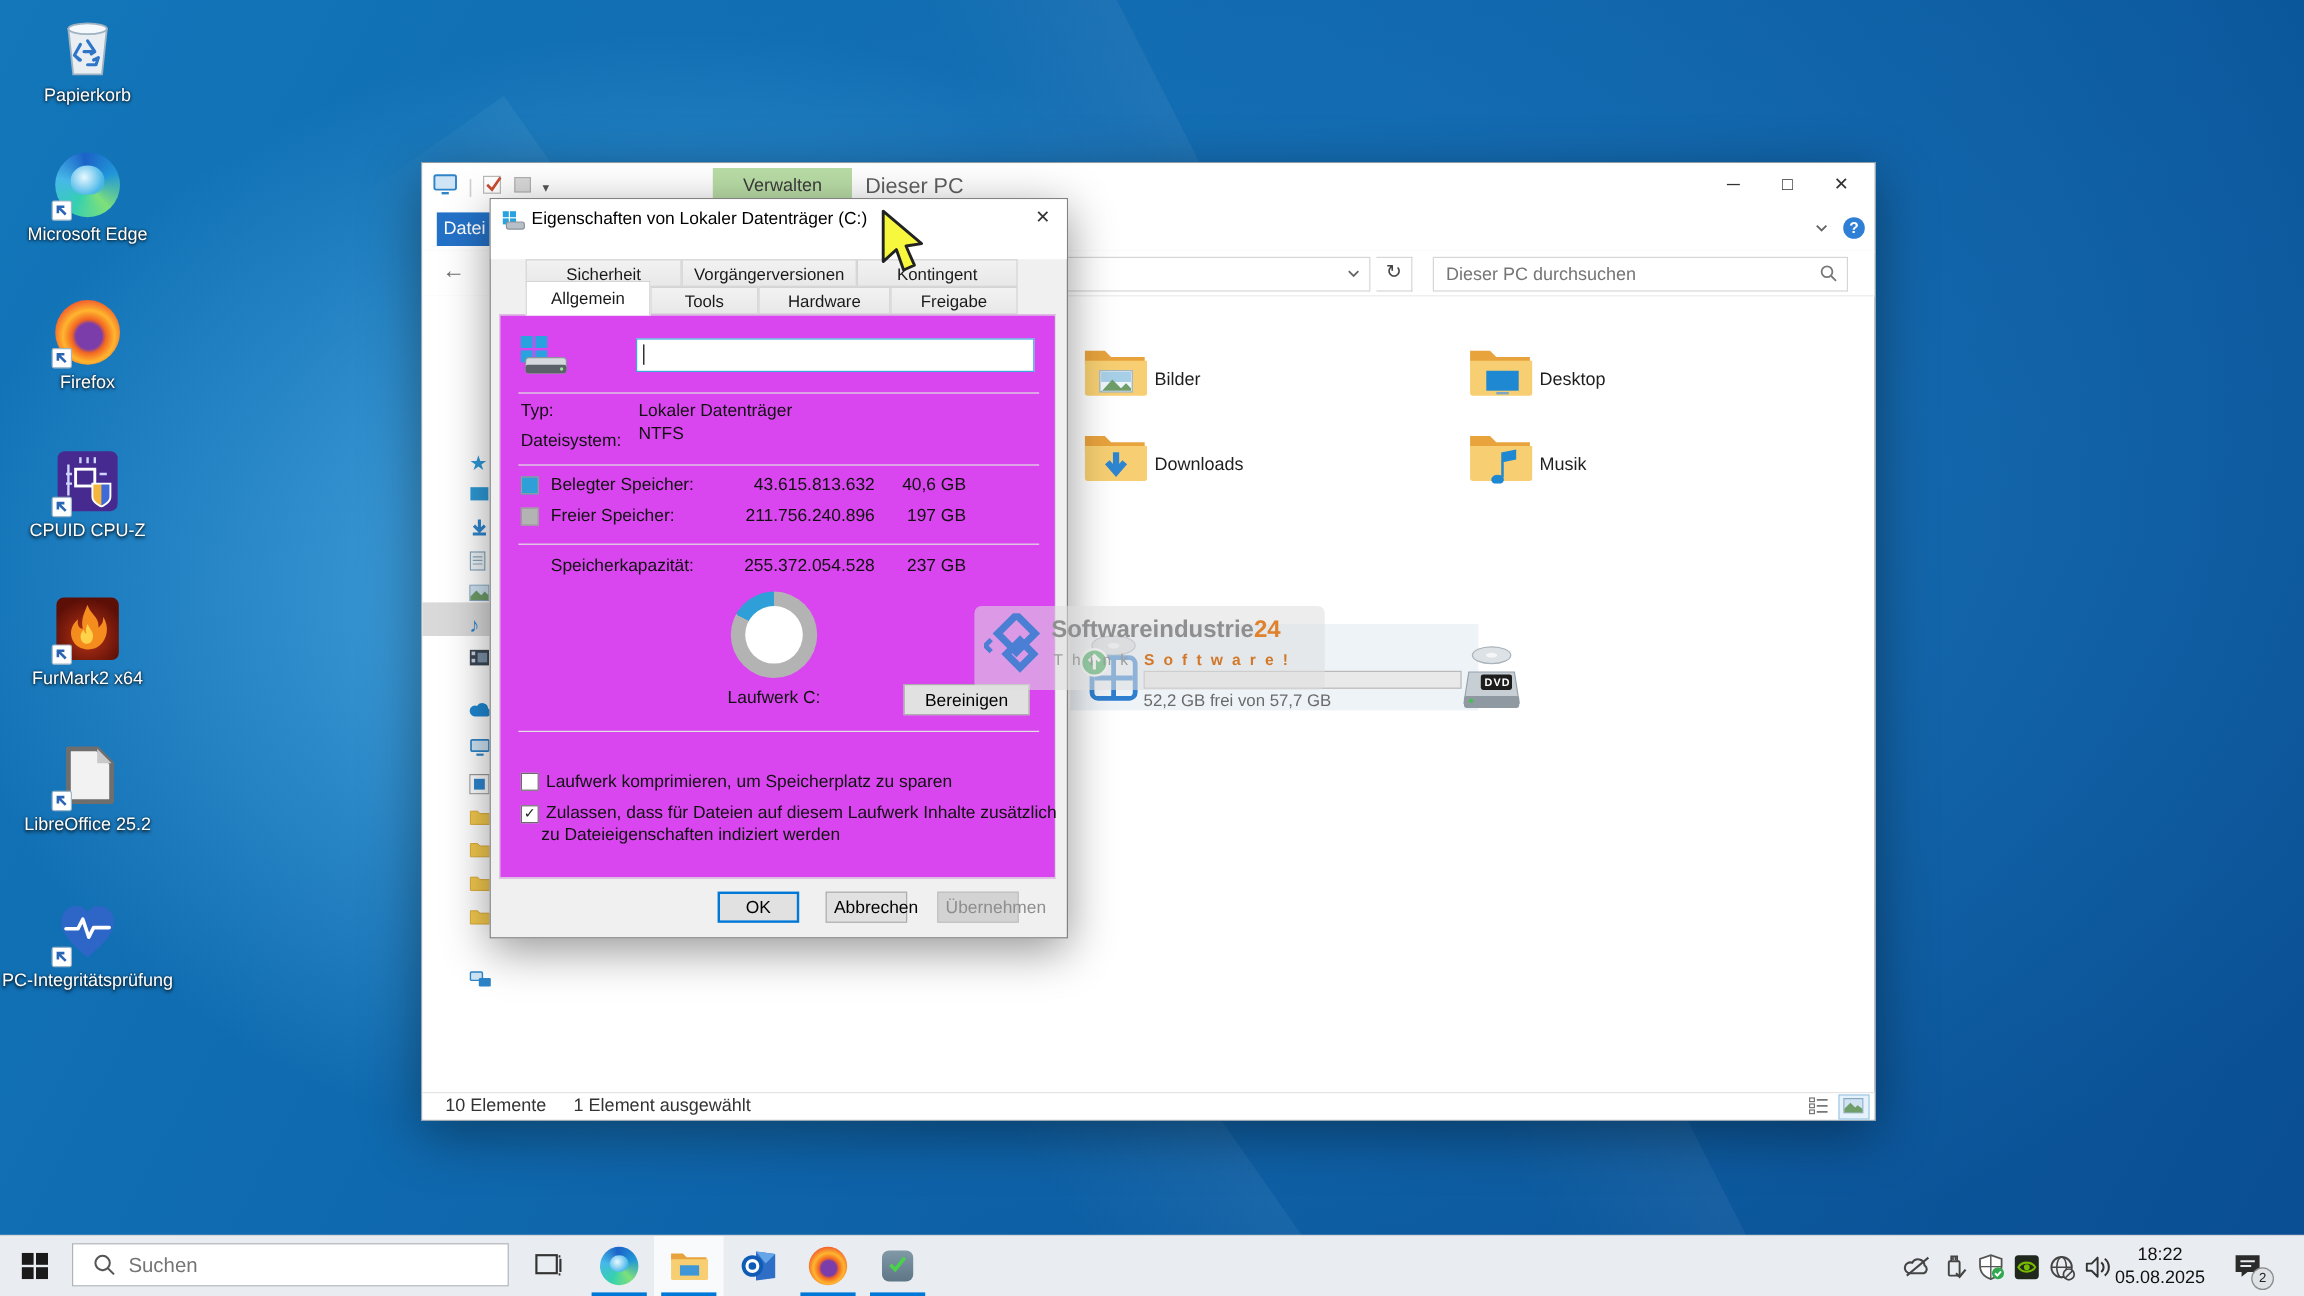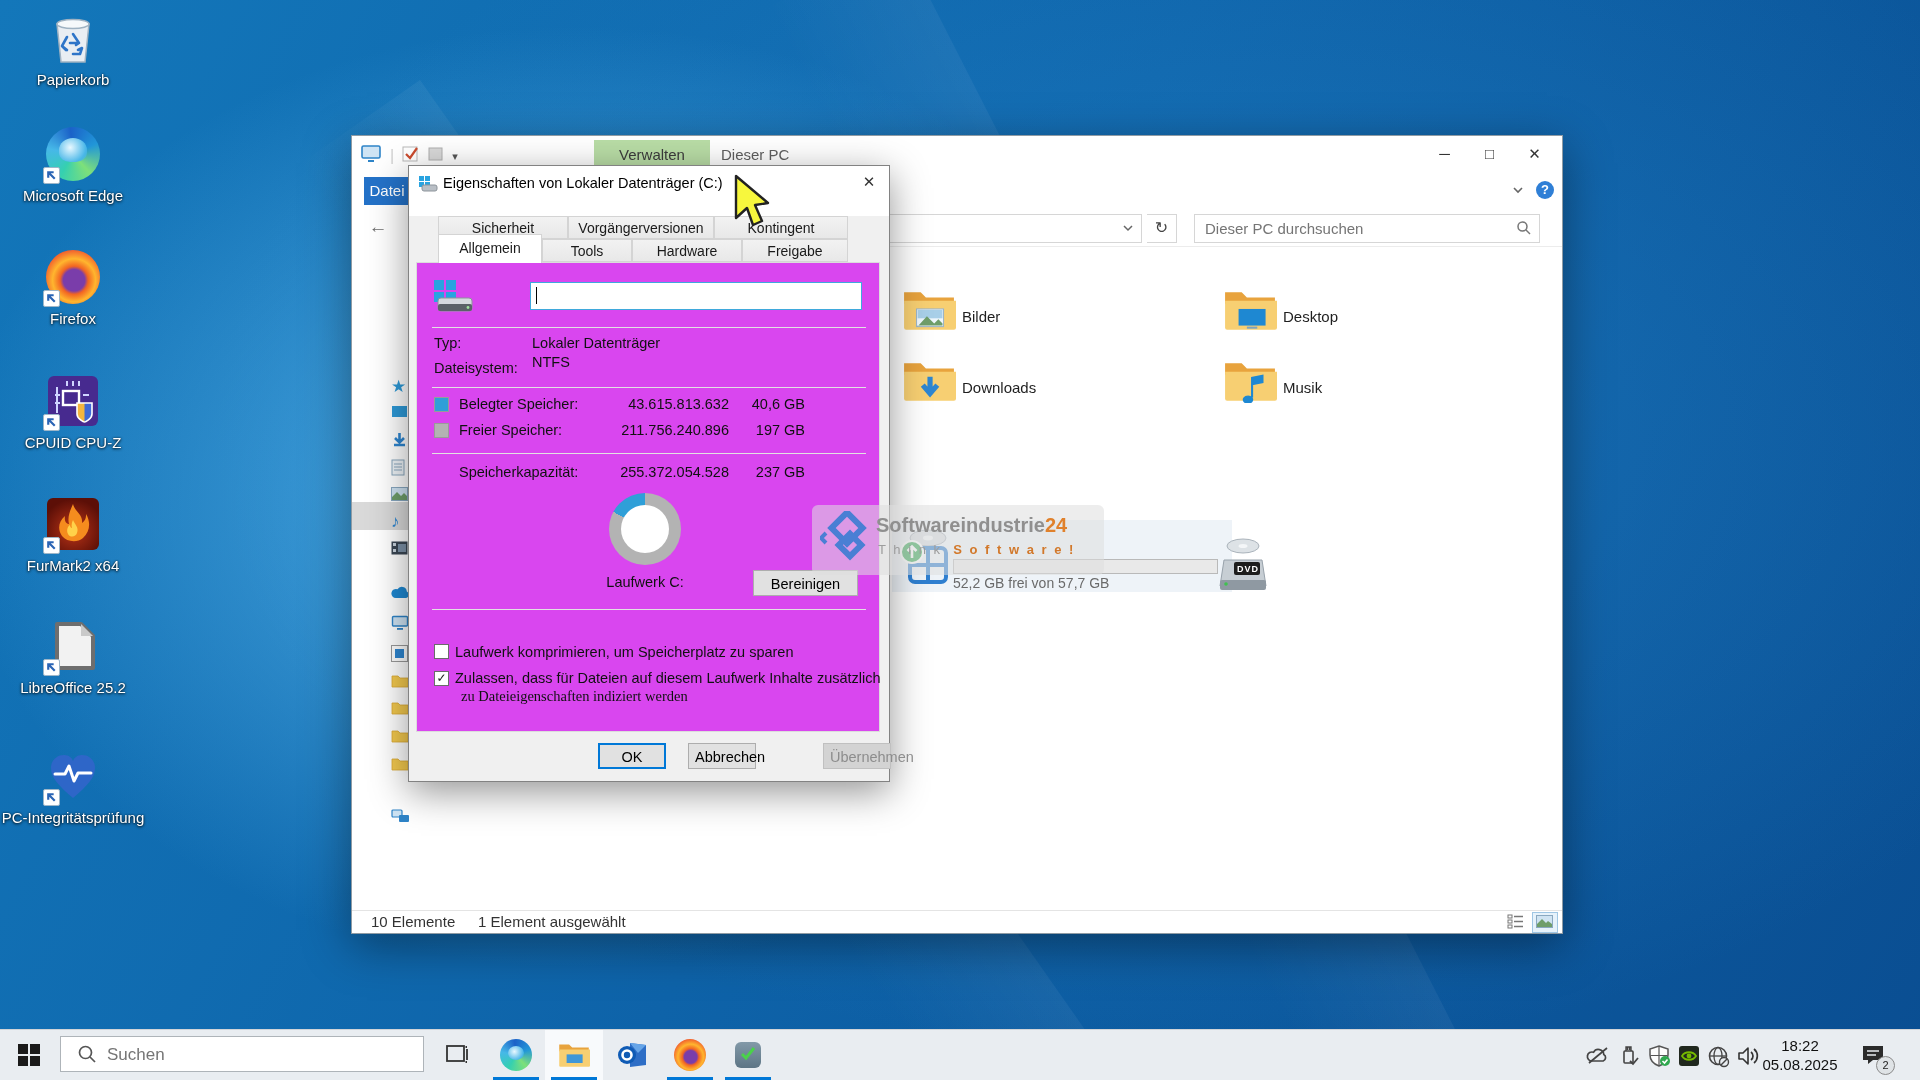--- a/index.html
+++ b/index.html
@@ -20,21 +20,21 @@
   .sc-arrow svg{position:absolute;inset:1px;}
   
   #explorer{position:absolute;left:351px;top:135px;width:1210px;height:797px;background:#fff;
     border:1px solid #8f9ba4;box-shadow:0 12px 45px rgba(0,0,0,.4);}
   .titlebar{position:absolute;left:0;top:0;right:0;height:38px;background:#fff;}
   .qat{position:absolute;left:8px;top:8px;display:flex;align-items:center;gap:8px;}
   .winctl{position:absolute;top:0;right:5px;display:flex;}
   .winctl .c{width:45px;height:36px;text-align:center;line-height:36px;font-size:15px;color:#333;}
   .mng-tab{position:absolute;left:242px;top:4px;width:116px;height:30px;background:#b9dda6;color:#3c3c3c;
     text-align:center;line-height:30px;font-size:15px;}
-  .win-title{position:absolute;left:369px;top:0;height:38px;line-height:38px;color:#5f5f5f;font-size:15px;}
+  .win-title{position:absolute;left:369px;top:0;height:38px;line-height:38px;color:#5f5f5f;font-size:18px;}
   .ribbonrow{position:absolute;left:0;top:38px;right:0;height:35px;background:#fff;border-bottom:1px solid #ececec;}
   .datei-btn{position:absolute;left:12px;top:3px;width:46px;height:28px;background:#2472c8;color:#fff;
     font-size:15px;text-align:center;line-height:28px;}
   .helpdot{position:absolute;width:18px;height:18px;border-radius:50%;background:#2f7fd6;color:#fff;
     font-size:13px;font-weight:bold;text-align:center;line-height:18px;}
   .addrrow{position:absolute;left:0;top:73px;right:0;height:37px;background:#fff;border-bottom:1px solid #ececec;}
   .back-btn{position:absolute;left:12px;top:4px;width:28px;height:28px;color:#6d6d6d;font-size:19px;text-align:center;line-height:28px;}
   .addrfield{position:absolute;left:336px;top:5px;width:452px;height:27px;border:1px solid #d6d6d6;background:#fff;}
   .refresh{position:absolute;left:795px;top:5px;width:29px;height:27px;border:1px solid #d6d6d6;border-left:none;
     color:#444;font-size:16px;text-align:center;line-height:26px;}
@@ -471,26 +471,26 @@
         <div class="hole"></div>
       </div>
     <span class="frow" style="left:178px;top:311px;width:100px;text-align:center;">Laufwerk C:</span>
     <button class="dlg-btn" style="left:336px;top:307px;width:105px;">Bereinigen</button>
 
     <div class="hr" style="top:346px;"></div>
     <span class="cb" style="left:17px;top:381px;"></span>
     <span class="cb-lbl" style="left:38px;top:381px;">Laufwerk komprimieren, um Speicherplatz zu sparen</span>
     <span class="cb" style="left:17px;top:408px;">✓</span>
     <span class="cb-lbl" style="left:38px;top:407px;">Zulassen, dass für Dateien auf diesem Laufwerk Inhalte zusätzlich</span>
-    <span class="cb-lbl" style="left:44px;top:425px;font-family:Liberation Serif, serif;">zu Dateieigenschaften indiziert werden</span>
+    <span class="cb-lbl" style="left:34px;top:425px;">zu Dateieigenschaften indiziert werden</span>
   </div>
 
   <button class="dlg-btn focus" style="left:189px;top:577px;width:68px;">OK</button>
   <button class="dlg-btn" style="left:279px;top:577px;width:68px;">Abbrechen</button>
-  <button class="dlg-btn disabled" style="left:372px;top:577px;width:68px;margin-left:42px;">Übernehmen</button>
+  <button class="dlg-btn disabled" style="left:372px;top:577px;width:68px;">Übernehmen</button>
 </div>
 
 <div id="watermark">
   <span class="abs" style="left:8px;top:6px;">
     <svg width="52" height="52" viewBox="0 0 52 52">
         <g fill="none" stroke="#4a7fd4" stroke-width="6">
           <rect x="16" y="6" width="22" height="22" transform="rotate(45 27 17)"></rect>
           <rect x="22" y="26" width="16" height="16" transform="rotate(45 30 34)"></rect>
         </g>
         <path d="M6,22 L1,27 L6,32" stroke="#4a7fd4" stroke-width="4" fill="none"></path>

